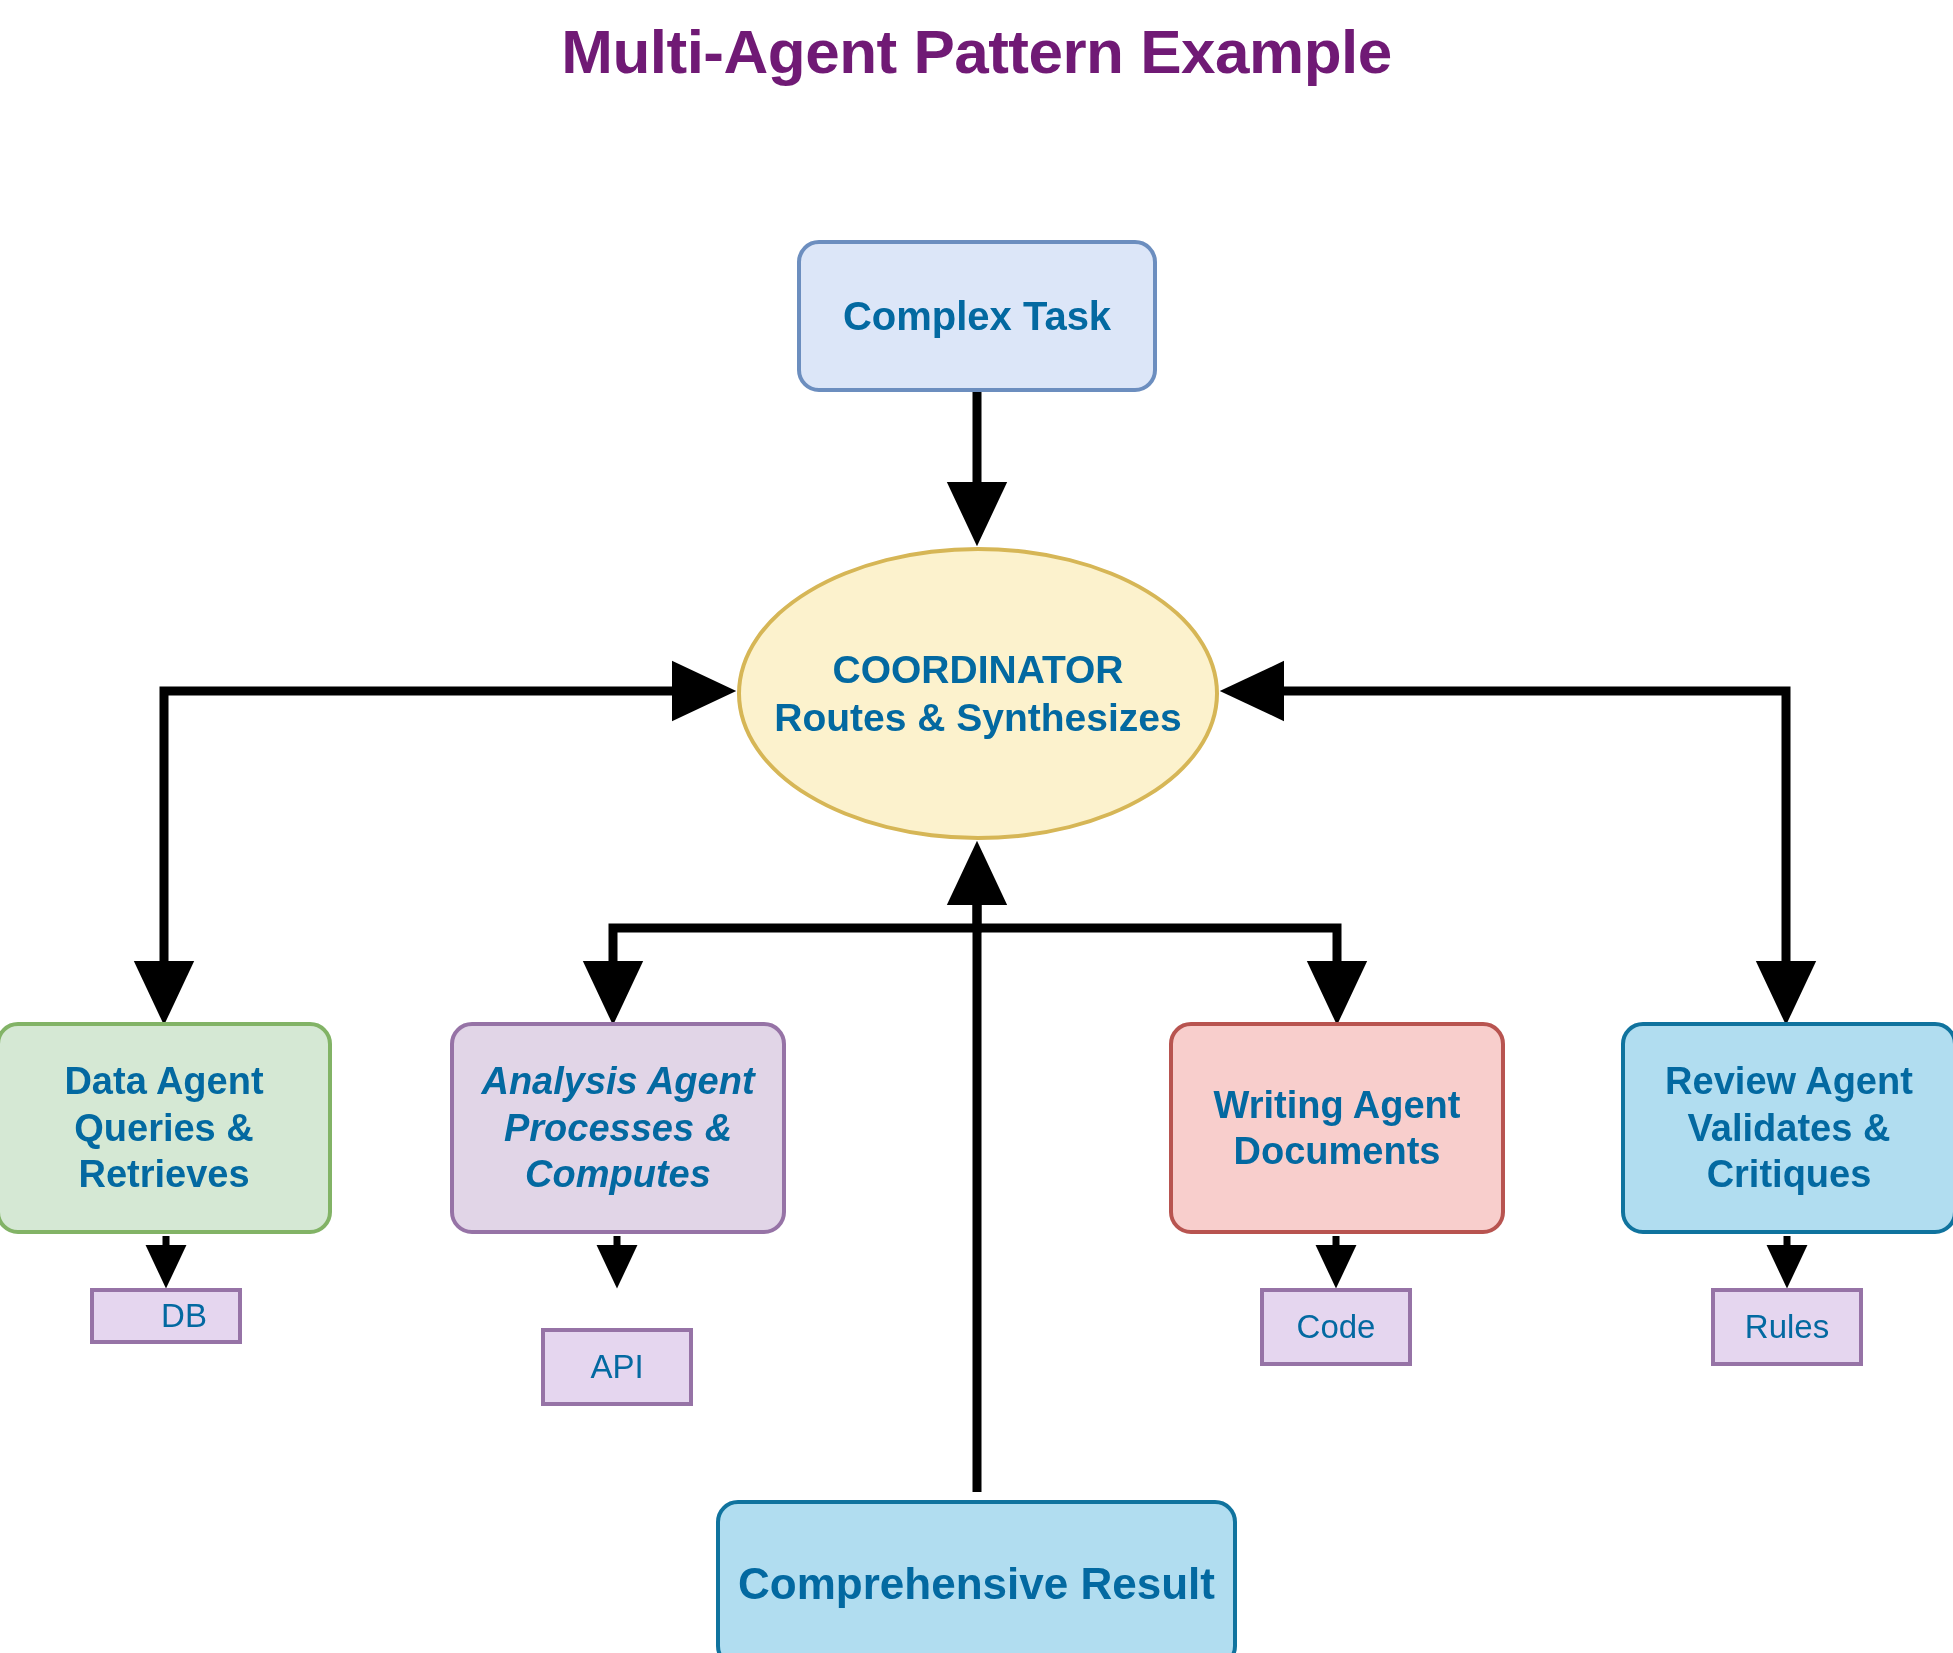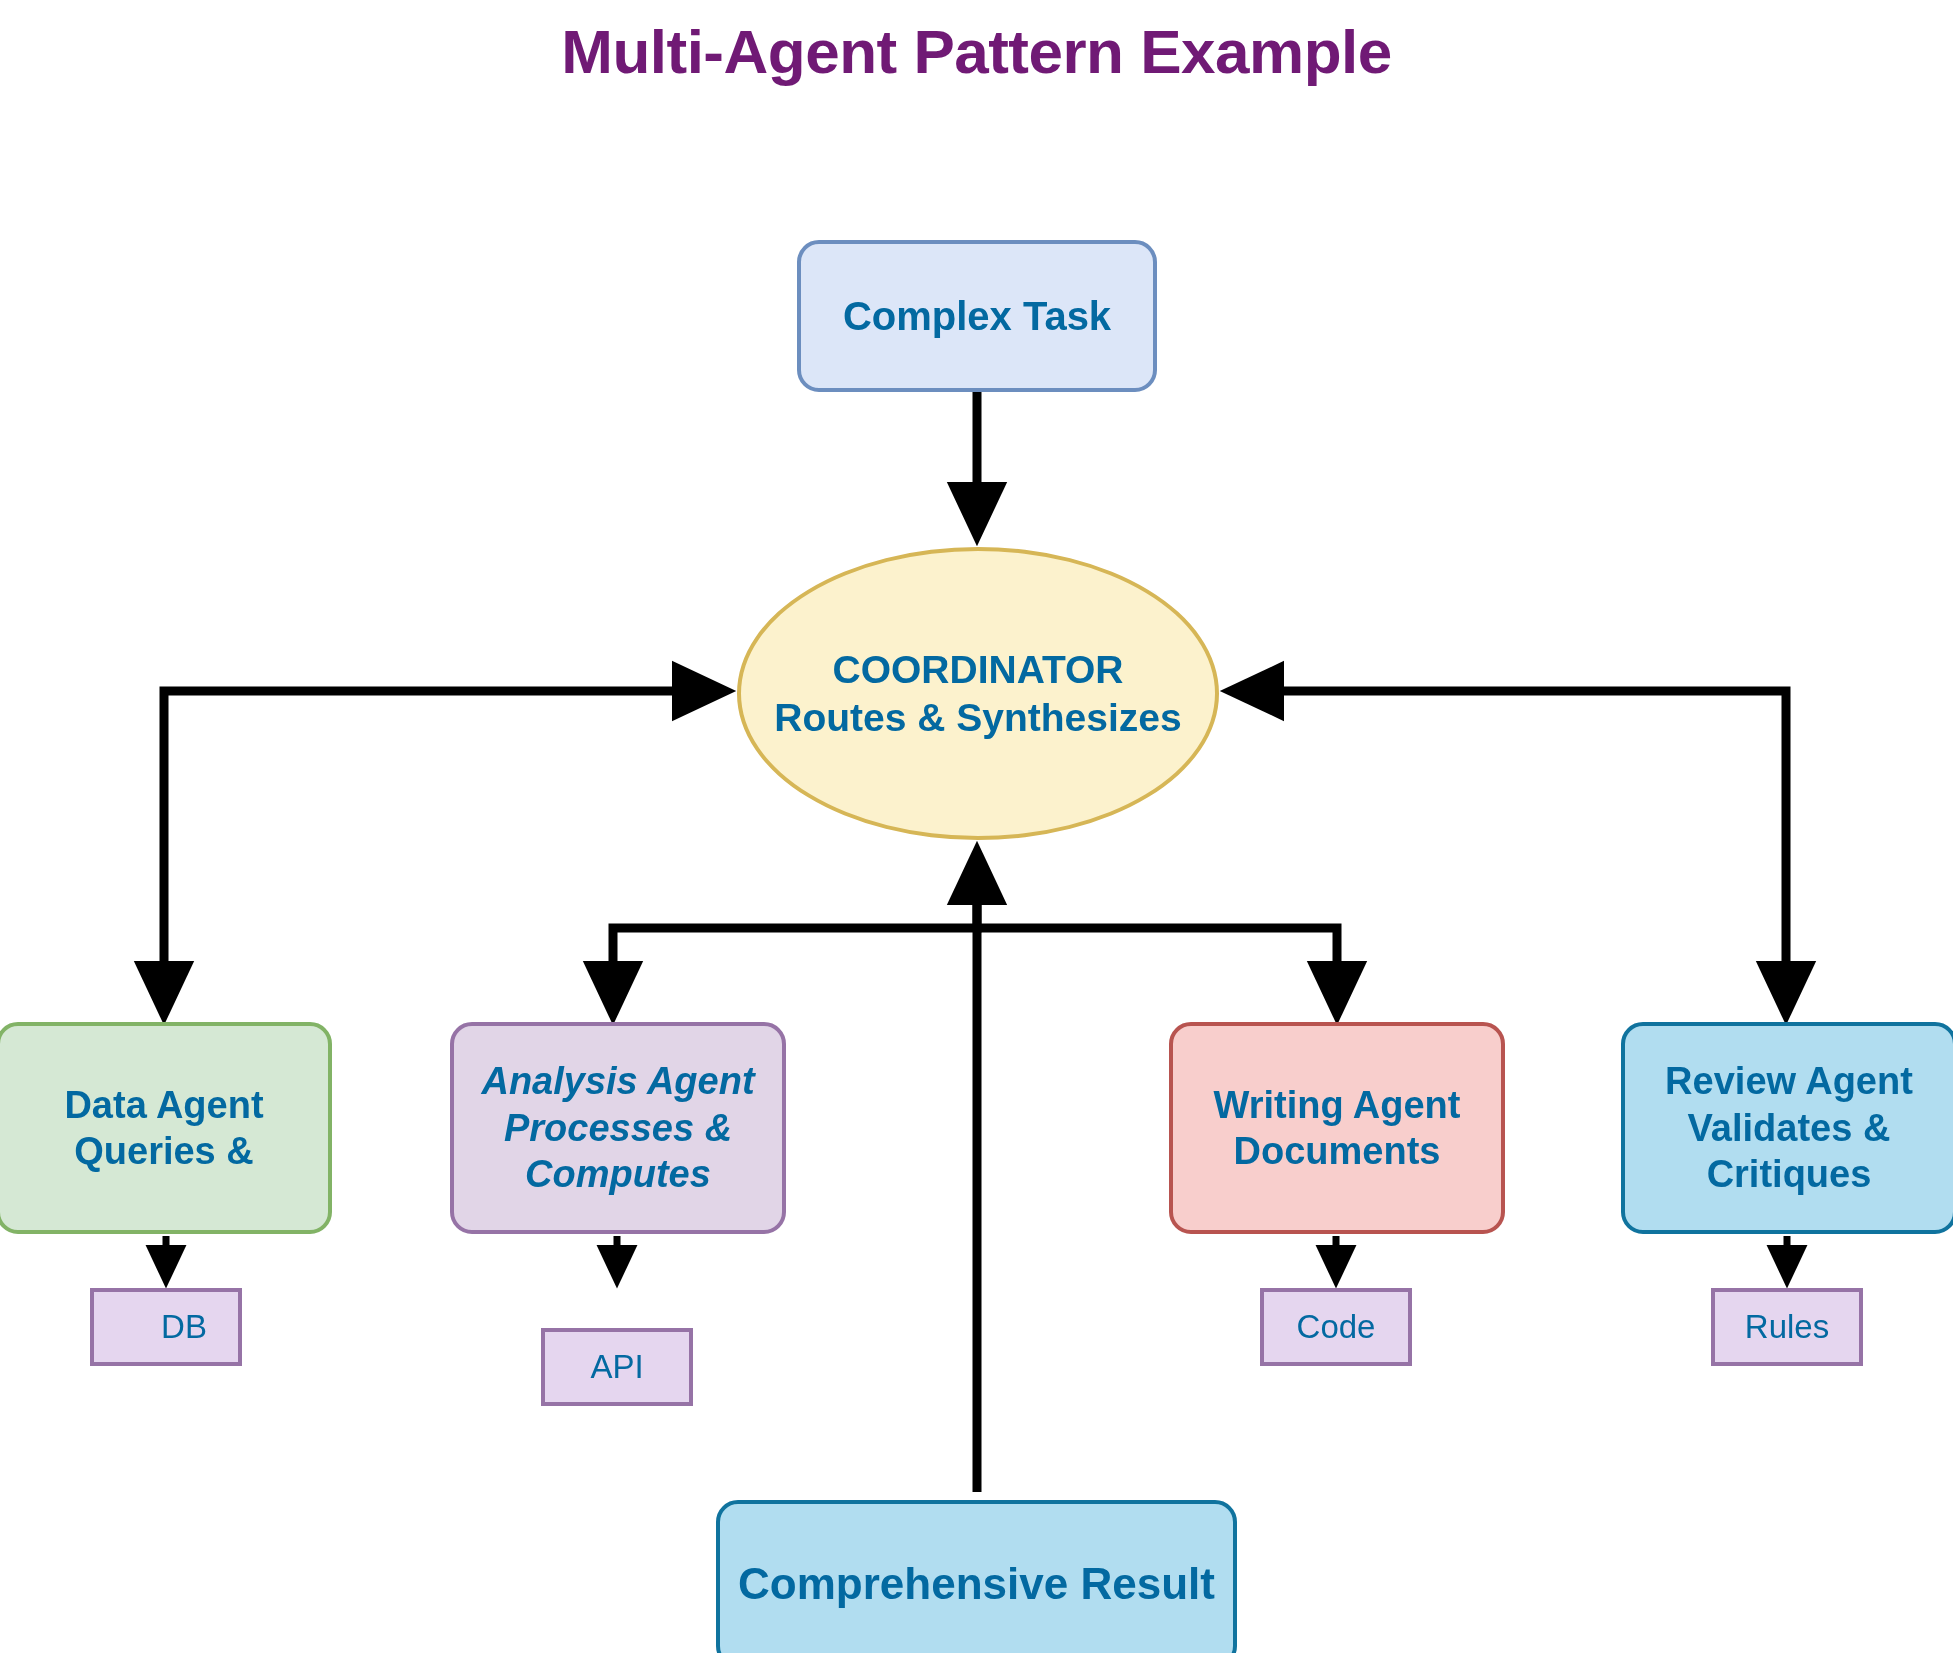--- a/index.html
+++ b/index.html
@@ -114,21 +114,21 @@
     background: #f8cecc;
     border-color: #b85450;
     font-size: 38px;
   }
   #node-review-agent {
     left: 1621px; top: 1022px; width: 336px; height: 212px;
     background: #b1ddf0;
     border-color: #10739e;
     font-size: 38px;
   }
-  #node-db    { left: 90px;  top: 1288px; width: 152px; height: 78px; padding-left: 36px; }
+  #node-db    { left: 90px;  top: 1288px; width: 152px; height: 56px; padding-left: 36px; }
   #node-api   { left: 541px; top: 1328px; width: 152px; height: 78px; }
   #node-code  { left: 1260px; top: 1288px; width: 152px; height: 78px; }
   #node-rules { left: 1711px; top: 1288px; width: 152px; height: 78px; }
 
   #node-result {
     left: 716px; top: 1500px; width: 521px; height: 168px;
     background: #b1ddf0;
     border-color: #10739e;
     font-size: 44px;
   }
@@ -175,20 +175,21 @@
     <div class="lines">
       <div>COORDINATOR</div>
       <div>Routes &amp; Synthesizes</div>
     </div>
   </div>
 
   <div class="node box-round" id="node-data-agent">
     <div class="lines">
       <div>Data Agent</div>
       <div>Queries &amp;</div>
+      <div>Retrieves</div>
     </div>
   </div>
 
   <div class="node box-round" id="node-analysis-agent">
     <div class="lines">
       <div>Analysis Agent</div>
       <div>Processes &amp;</div>
       <div>Computes</div>
     </div>
   </div>

